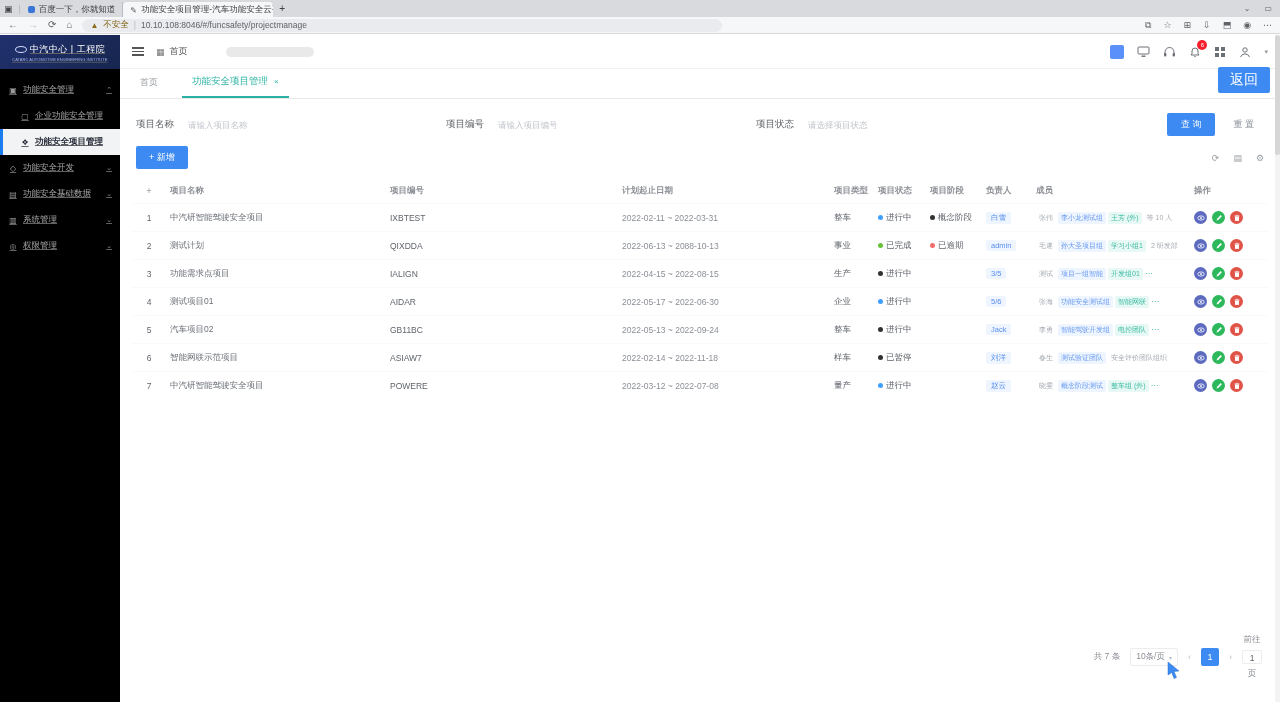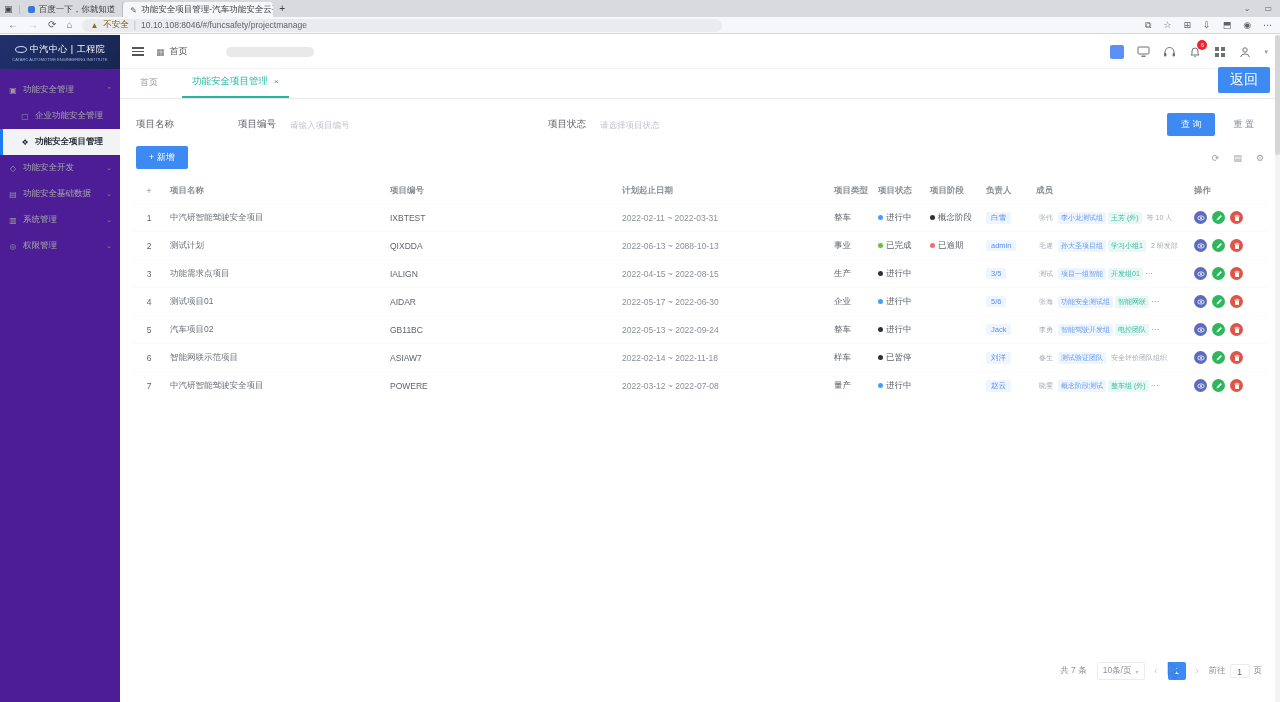--- a/index.html
+++ b/index.html
@@ -23,21 +23,21 @@
   .addrbar { flex:0 0 640px; height:13px; background:#e9ebee; border-radius:7px; display:flex; align-items:center; padding:0 8px; gap:5px; font-size:8.5px; color:#5f6368; }
   .addrbar .warn { color:#8a6d1a; font-size:8px; }
   .addrbar .sec { color:#80600f; }
   .addrbar .sep { color:#b7babe; }
   .navbar-right { margin-left:auto; display:flex; gap:12px; color:#5f6368; font-size:9px; }
 
   
   .app { position:absolute; left:0; top:35px; width:1280px; height:667px; background:#fff; }
 
   
-  .sidebar { position:absolute; left:0; top:0; width:120px; height:667px; background:#4c1d95; }
+  .sidebar { position:absolute; left:0; top:0; width:120px; height:667px; background:#000000;text-decoration:underline; }
   .logo { height:34px; background:linear-gradient(135deg,#20316e,#17264f); display:flex; flex-direction:column; justify-content:center; align-items:center; color:#fff; }
   .logo .t1 { font-size:9px; letter-spacing:.5px; display:flex; align-items:center; gap:3px; white-space:nowrap; }
   .logo .oval { width:12px; height:7px; border:1px solid #cfd8ff; border-radius:50%; }
   .logo .t2 { font-size:4.5px; color:#9fb0e0; margin-top:1px; white-space:nowrap; transform:scale(.9); }
   .menu { padding-top:8px; }
   .mi { position:relative; display:flex; align-items:center; gap:5px; height:26px; padding:0 8px; color:#a8a8a8; font-size:8.5px; white-space:nowrap; cursor:pointer; }
   .mi .ic { width:10px; text-align:center; font-size:8px; color:#9a9a9a; flex:0 0 auto; }
   .mi .caret { margin-left:auto; font-size:7px; color:#8a8a8a; }
   .mi.sub { padding-left:20px; }
   .mi.active { background:#f2f3f5; color:#1f2430; font-weight:bold; }
@@ -100,21 +100,21 @@
   .mtag.t { background:#e8f8f4; color:#39bba4; }
   .mtag.g { background:transparent; color:#a6abb3; }
   .opbtn { display:inline-flex; width:13px; height:13px; border-radius:50%; margin-right:5px; align-items:center; justify-content:center; cursor:pointer; vertical-align:middle; }
   .opbtn svg { display:block; }
 
   
   .pager { position:absolute; right:18px; bottom:22px; display:flex; align-items:center; gap:10px; color:#8c9096; font-size:8.5px; }
   .psel { border:1px solid #ececec; border-radius:2px; padding:2px 5px; color:#8c9096; display:flex; gap:4px; align-items:center; }
   .parrow { color:#b9bdc4; font-size:9px; }
   .pnum { width:18px; height:18px; background:#3d8af2; color:#fff; border-radius:2px; display:flex; align-items:center; justify-content:center; font-size:9px; }
-  .goto { display:flex; align-items:center; gap:4px; }
+  .goto { display:flex; align-items:center; gap:4px;flex-direction:column; }
   .goto .gbox { width:20px; height:14px; border:1px solid #ececec; border-radius:2px; text-align:center; line-height:14px; color:#606266; }
 
   .cursor { position:absolute; left:1167px; top:661px; width:14px; height:18px; z-index:50; pointer-events:none; }
   .scrollbar { position:absolute; right:0; top:35px; width:5px; height:667px; background:#f3f3f3; }
   .scrollbar .thumb { width:5px; height:120px; background:#d6d6d6; border-radius:3px; }
 </style>
 </head>
 <body>
 
 <div class="tabstrip">
@@ -261,20 +261,21 @@
       <span class="pagetab-home">首页</span>
       <span class="pagetab-active">
         <span>功能安全项目管理</span>
         <span class="x">×</span>
       </span>
       <button class="back-btn">返回</button>
     </div>
 
     <div class="filters">
       <span class="flabel">项目名称</span>
+      <input class="finput" placeholder="请输入项目名称" style="">
       <span class="fgap"></span>
       <span class="flabel">项目编号</span>
       <input class="finput" placeholder="请输入项目编号" style="">
       <span class="fgap"></span>
       <span class="flabel">项目状态</span>
       <input class="finput" placeholder="请选择项目状态" style="">
       <span style="flex:1"></span>
       <button class="btn-primary">查 询</button>
       <button class="btn-plain">重 置</button>
     </div>

